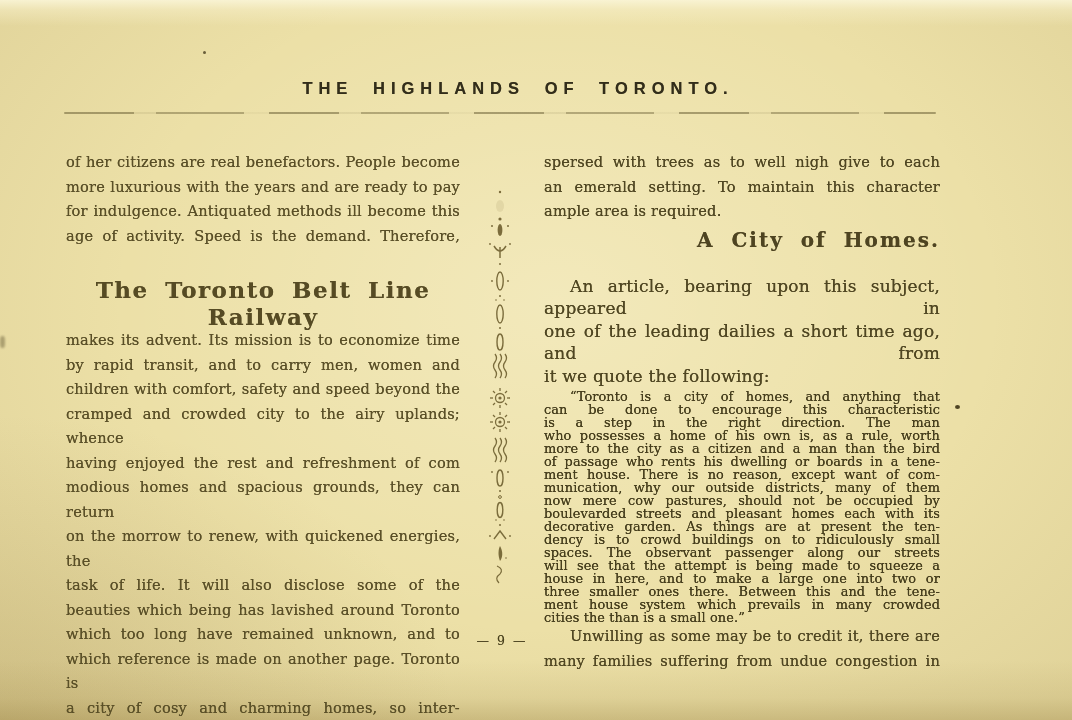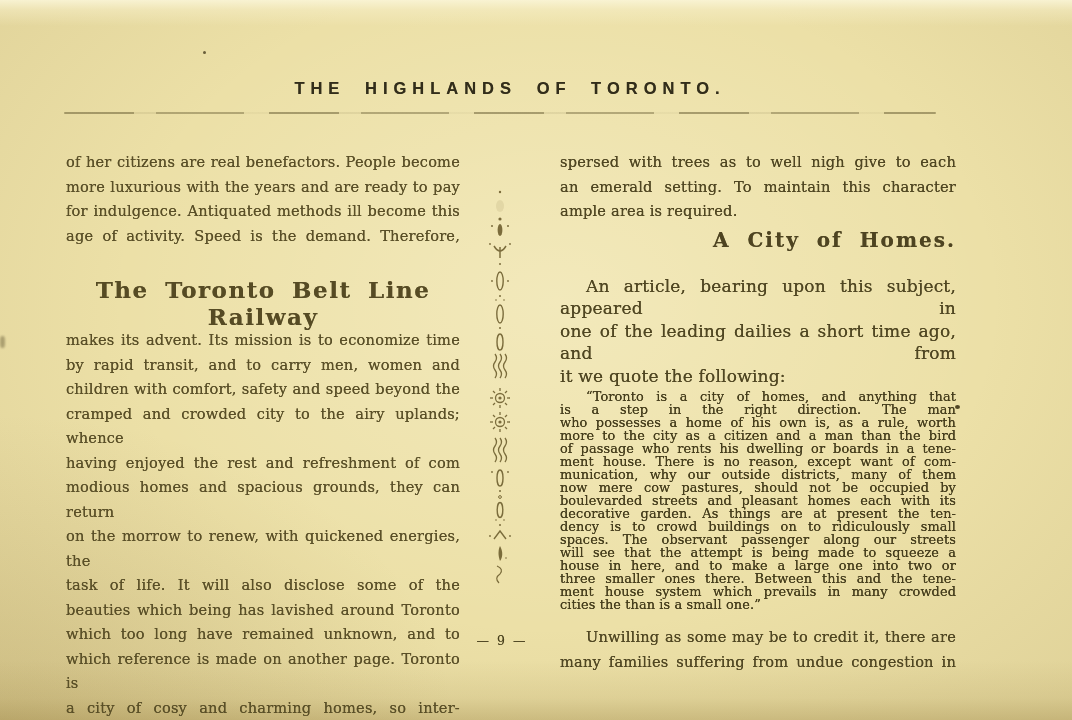--- a/index.html
+++ b/index.html
@@ -9,38 +9,38 @@
     overflow:hidden;
     font-family:"DejaVu Serif",serif;
     background:
       linear-gradient(180deg, rgba(250,245,215,.9) 0px, rgba(246,238,198,.55) 10px, rgba(246,238,198,0) 26px),
       linear-gradient(0deg, rgba(146,122,58,.33) 0px, rgba(146,122,58,.12) 22px, rgba(146,122,58,0) 60px),
       radial-gradient(ellipse at 0% 100%, rgba(140,115,55,.22) 0%, rgba(140,115,55,0) 30%),
       radial-gradient(ellipse at 52% 42%, rgba(255,250,225,.35) 0%, rgba(255,250,225,0) 55%, rgba(140,115,55,.14) 100%),
       #ece0a7;
   }
   .header-title{
-    position:absolute;top:79px;left:72px;width:876px;
+    position:absolute;top:79px;left:80px;width:876px;
     text-align:center;
     font-family:"Liberation Sans",sans-serif;
     font-weight:700;font-size:16.5px;
     letter-spacing:6px;word-spacing:9px;
     color:#322d1a;
     text-shadow:0 0 .5px rgba(50,45,26,.6);
   }
   .header-rule{
     position:absolute;top:112px;left:64px;width:872px;height:2px;
     background:repeating-linear-gradient(90deg,
       rgba(96,85,44,.50) 0 70px, rgba(96,85,44,.10) 70px 92px,
       rgba(96,85,44,.42) 92px 180px, rgba(96,85,44,.05) 180px 205px);
     border-radius:1px;
   }
   .col{position:absolute;top:150px;}
   .col-left{left:66px;width:394px;color:rgba(90,79,40,.96);}
-  .col-right{left:560px;width:396px;color:rgba(80,70,34,.97);}
+  .col-right{left:544px;width:396px;color:rgba(80,70,34,.97);}
   .para .line{
     text-align:justify;text-align-last:justify;
     text-shadow:0 0 .5px currentColor;
   }
   .para .line.short{text-align-last:left;}
   .para .line.indent{text-indent:26px;}
   .body-para{font-size:14.6px;line-height:24.5px;letter-spacing:.2px;}
   .col-left .body-para{line-height:24.5px;}
   .belt-heading{
     margin:28px 0 22px 0;height:30px;
@@ -49,21 +49,21 @@
     color:#564b24;text-shadow:0 0 .6px rgba(86,75,36,.7);
   }
   .homes-heading{
     margin:4px 0 0 0;height:26px;
     text-align:right;font-weight:600;
     font-size:20px;letter-spacing:2px;word-spacing:8px;
     color:#4e4421;text-shadow:0 0 .6px rgba(78,68,33,.7);
   }
   .rp2{margin-top:21px;font-size:17px;line-height:22.5px;}
   .quote-para{margin-top:3px;font-size:12.9px;line-height:13.0px;letter-spacing:.1px;color:#463e1d;}
-  .rp3{margin-top:14px;}
+  .rp3{}
   .page-number{
     position:absolute;top:633px;left:64px;width:876px;
     text-align:center;font-size:12.5px;letter-spacing:2px;
     color:#48401d;text-shadow:0 0 .5px rgba(72,64,29,.6);
   }
   .ornament{position:absolute;left:481px;top:186px;width:38px;height:400px;opacity:.88;}
   .artifact{position:absolute;border-radius:50%;background:#3d3315;}
   .artifact.a1{left:203px;top:51px;width:3px;height:3px;opacity:.75;}
   .artifact.a2{left:955px;top:405px;width:5px;height:4px;opacity:.9;}
   .artifact.a3{left:0px;top:336px;width:5px;height:12px;border-radius:40%;opacity:.35;filter:blur(1px);}
@@ -180,20 +180,21 @@
         <div class="line short">ample area is required.</div>
       </div>
     <h2 class="homes-heading">A City of Homes.</h2>
     <div class="para body-para rp2">
         <div class="line indent">An article, bearing upon this subject, appeared in</div>
         <div class="line">one of the leading dailies a short time ago, and from</div>
         <div class="line short">it we quote the following:</div>
       </div>
     <div class="para quote-para">
         <div class="line indent">“Toronto is a city of homes, and anything that</div>
+        <div class="line">can be done to encourage this characteristic</div>
         <div class="line">is a step in the right direction. The man</div>
         <div class="line">who possesses a home of his own is, as a rule, worth</div>
         <div class="line">more to the city as a citizen and a man than the bird</div>
         <div class="line">of passage who rents his dwelling or boards in a tene-</div>
         <div class="line">ment house. There is no reason, except want of com-</div>
         <div class="line">munication, why our outside districts, many of them</div>
         <div class="line">now mere cow pastures, should not be occupied by</div>
         <div class="line">boulevarded streets and pleasant homes each with its</div>
         <div class="line">decorative garden. As things are at present the ten-</div>
         <div class="line">dency is to crowd buildings on to ridiculously small</div>

